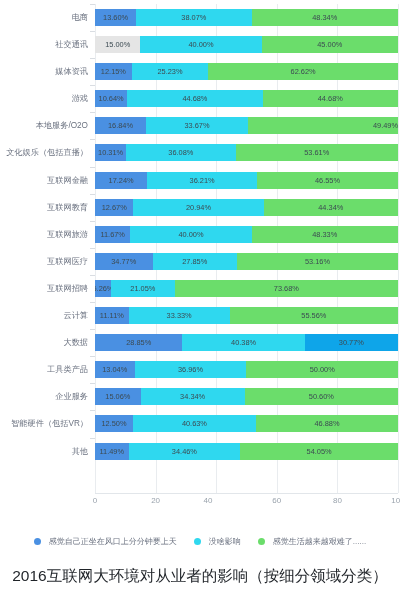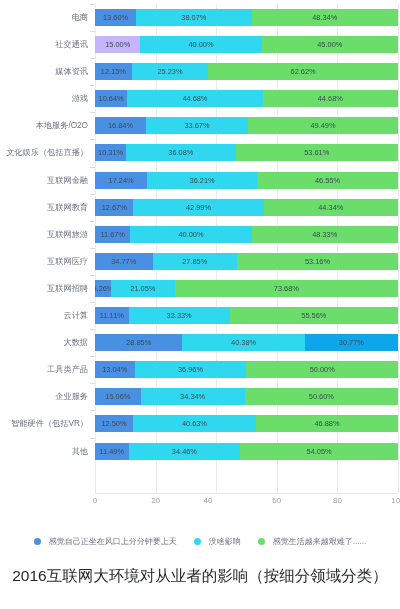--- a/index.html
+++ b/index.html
@@ -208,21 +208,21 @@
             </div>
             <div class="seg s2" style="width: 146.47px; background: rgb(107, 221, 107);">
               <span>48.34%</span>
             </div>
           </div>
         </div>
         <div class="bar-row">
           <div class="cat-label">社交通讯</div>
           <div class="tick-stub"></div>
           <div class="stack">
-            <div class="seg s0" style="width: 45.45px; background: #c4b5fd;">
+            <div class="seg s0" style="width: 45.45px; background: #e5e5e5;">
               <span>15.00%</span>
             </div>
             <div class="seg s1" style="width: 121.2px; background: rgb(47, 216, 239);">
               <span>40.00%</span>
             </div>
             <div class="seg s2" style="width: 136.35px; background: rgb(107, 221, 107);">
               <span>45.00%</span>
             </div>
           </div>
         </div>
@@ -259,21 +259,21 @@
         <div class="bar-row">
           <div class="cat-label">本地服务/O2O</div>
           <div class="tick-stub"></div>
           <div class="stack">
             <div class="seg s0" style="width: 51.0252px; background: rgb(74, 144, 226);">
               <span>16.84%</span>
             </div>
             <div class="seg s1" style="width: 102.02px; background: rgb(47, 216, 239);">
               <span>33.67%</span>
             </div>
-            <div class="seg s2" style="width: 149.955px; background: rgb(107, 221, 107);">
+            <div class="seg s2" style="width: 149.955px; background: rgb(107, 221, 107); justify-content: flex-end;">
               <span>49.49%</span>
             </div>
           </div>
         </div>
         <div class="bar-row">
           <div class="cat-label">文化娱乐（包括直播）</div>
           <div class="tick-stub"></div>
           <div class="stack">
             <div class="seg s0" style="width: 31.2393px; background: rgb(74, 144, 226);">
               <span>10.31%</span>
@@ -302,21 +302,21 @@
           </div>
         </div>
         <div class="bar-row">
           <div class="cat-label">互联网教育</div>
           <div class="tick-stub"></div>
           <div class="stack">
             <div class="seg s0" style="width: 38.3901px; background: rgb(74, 144, 226);">
               <span>12.67%</span>
             </div>
             <div class="seg s1" style="width: 130.26px; background: rgb(47, 216, 239);">
-              <span>42.99%</span>
+              <span>20.94%</span>
             </div>
             <div class="seg s2" style="width: 134.35px; background: rgb(107, 221, 107);">
               <span>44.34%</span>
             </div>
           </div>
         </div>
         <div class="bar-row">
           <div class="cat-label">互联网旅游</div>
           <div class="tick-stub"></div>
           <div class="stack">

